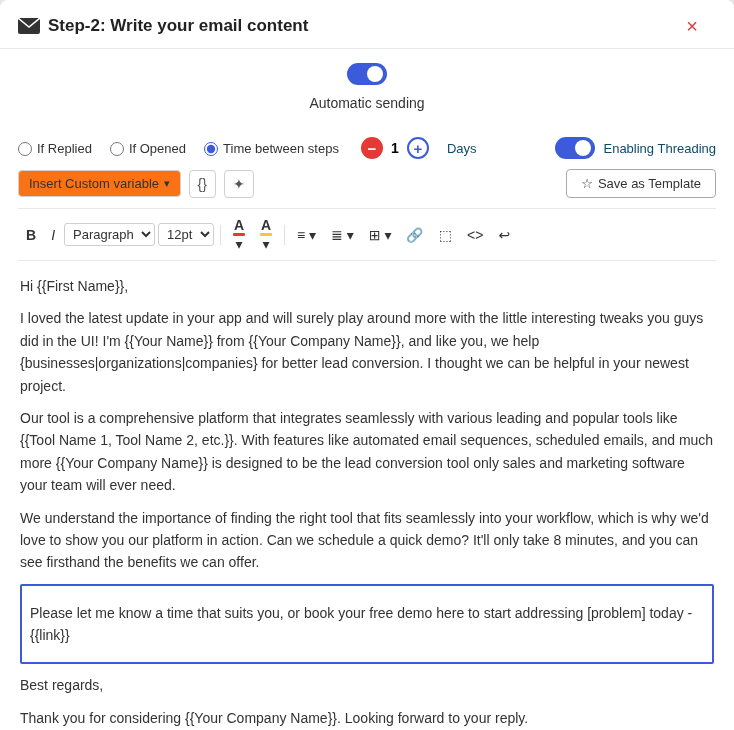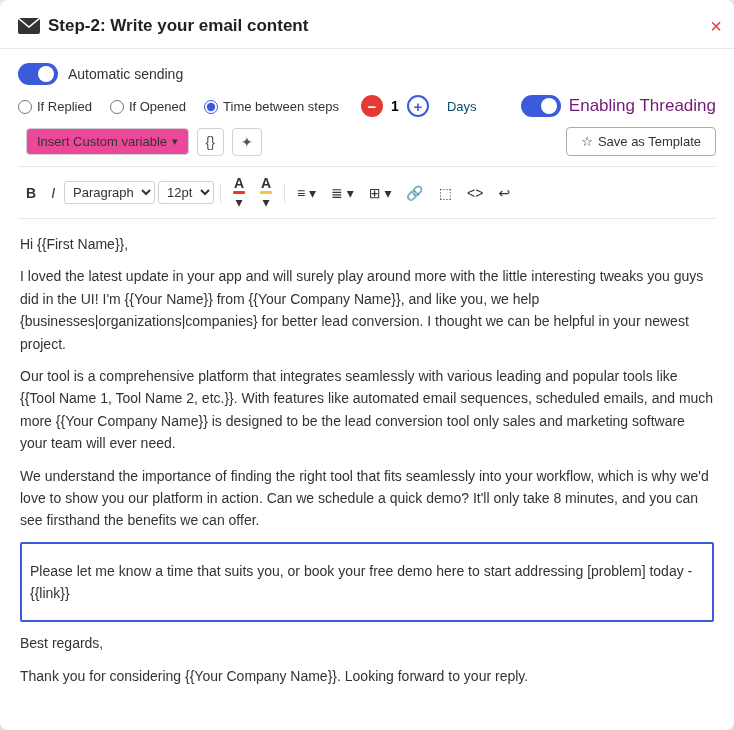--- a/index.html
+++ b/index.html
@@ -12,21 +12,21 @@
       min-height: 730px;
       box-shadow: 0 4px 24px rgba(0,0,0,0.18);
       display: flex;
       flex-direction: column;
       overflow: hidden;
     }
 
     .modal-header {
       display: flex;
       justify-content: space-between;
-      padding: 14px 6px 10px 18px;
+      padding: 14px 30px 10px 18px;
       border-bottom: 1px solid #e8e8e8;
     }
 
     .modal-title {
       display: flex;
       align-items: center;
       gap: 8px;
       font-size: 17px;
       font-weight: 600;
       color: #222;
@@ -48,21 +48,22 @@
       display: flex;
       flex-direction: column;
       gap: 10px;
     }
 
     
     .auto-sending-row {
       display: flex;
       align-items: center;
       gap: 10px;
-      margin-bottom: 0;
+      margin-bottom: 16px;
+      flex-direction: column;
     }
 
     .toggle-switch {
       width: 40px;
       height: 22px;
       background: #3b5bdb;
       border-radius: 11px;
       position: relative;
       cursor: pointer;
       flex-shrink: 0;
@@ -174,22 +175,22 @@
       position: absolute;
       left: 20px;
       top: 3px;
       width: 16px;
       height: 16px;
       background: #fff;
       border-radius: 50%;
     }
 
     .threading-label {
-      font-size: 17px;
-      color: #701a75;
+      font-size: 13px;
+      color: #0c4a6e;
     }
 
     
     .subject-label {
       font-size: 13px;
       color: #444;
       margin-bottom: 2px;
     }
 
     .subject-input {
@@ -212,22 +213,21 @@
     .insert-dropdown {
       display: flex;
       align-items: center;
       border: 1px solid #d0d0d0;
       border-radius: 4px;
       padding: 5px 10px;
       font-size: 13px;
       cursor: pointer;
       gap: 5px;
       color: #333;
-      background: #ec4899;
-      margin-left: 8px;
+      background: #f97316;
     }
 
     .insert-icon-btn {
       background: none;
       border: 1px solid #d0d0d0;
       border-radius: 4px;
       padding: 5px 8px;
       cursor: pointer;
       font-size: 14px;
       color: #555;

